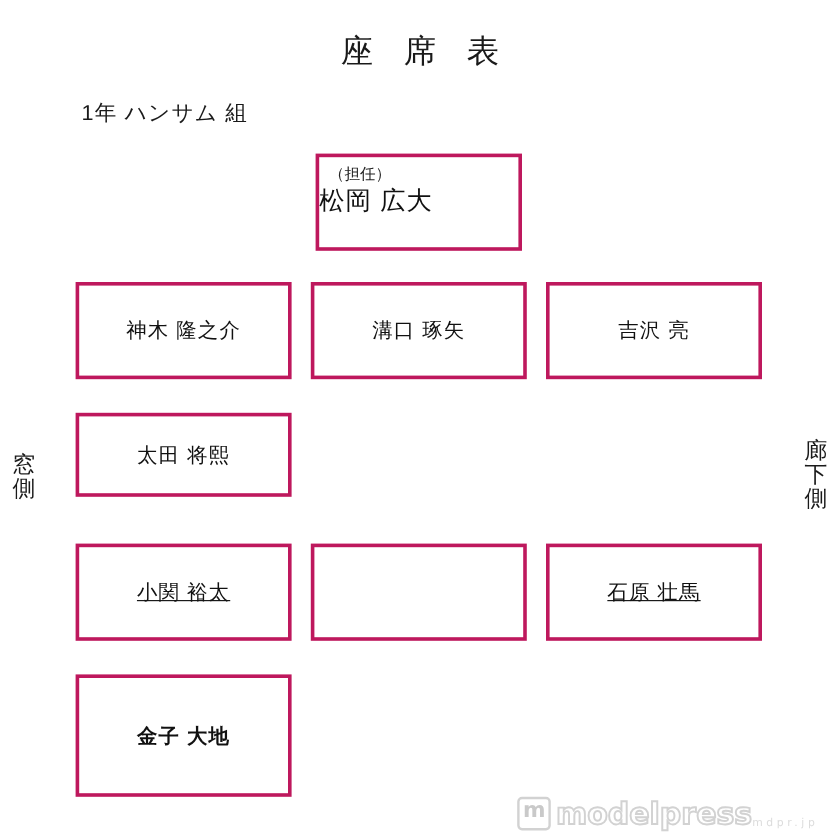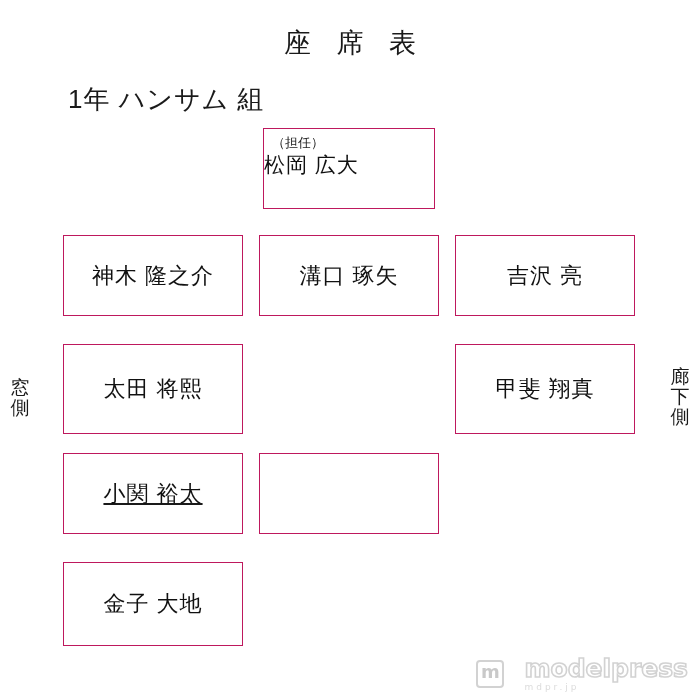--- a/index.html
+++ b/index.html
@@ -34,21 +34,21 @@
     color: #1a1a1a;
     font-weight: 400;
     line-height: 1.2;
   }
 
   
   .class-label {
     position: absolute;
     top: 82px;
     left: 68px;
-    font-size: 26px;
+    font-size: 18px;
     letter-spacing: 1px;
     color: #1a1a1a;
     white-space: nowrap;
   }
 
   
   .side-label {
     position: absolute;
     font-size: 19px;
     line-height: 1.05;
@@ -66,28 +66,28 @@
   }
   .side-right {
     right: 8px;
     top: 367px;
   }
 
   
   .seat {
     position: absolute;
     box-sizing: border-box;
-    border: 1px solid #be185d;
+    border: 3px solid #be185d;
     background: #ffffff;
     display: flex;
     align-items: center;
     justify-content: center;
   }
   .seat .name {
-    font-size: 22px;
+    font-size: 17px;
     letter-spacing: 1px;
     color: #111111;
     white-space: nowrap;
     text-align: center;
   }
 
   
   .seat-teacher {
     left: 263px;
     top: 128px;
@@ -112,23 +112,23 @@
     text-align: left;
     font-size: 21px;
   }
 
   
   .col-0 { left: 63px;  width: 180px; }
   .col-1 { left: 259px; width: 180px; }
   .col-2 { left: 455px; width: 180px; }
   
   .row-0 { top: 235px; height: 81px; }
-  .row-1 { top: 344px; height: 90px; }
+  .row-1 { top: 344px; height: 70px; }
   .row-2 { top: 453px; height: 81px; text-decoration: underline; }
-  .row-3 { top: 562px; height: 84px; }
+  .row-3 { top: 562px; height: 102px; font-weight: bold; }
 
   
   .watermark {
     position: absolute;
     right: 12px;
     bottom: 8px;
     display: flex;
     align-items: center;
     gap: 4px;
     opacity: 1;
@@ -142,23 +142,23 @@
     border-radius: 4px;
     color: #c9c9c9;
     font-size: 18px;
     font-weight: 700;
     line-height: 20px;
     text-align: center;
     font-family: "DejaVu Sans", sans-serif;
   }
   .wm-text-wrap {
     display: flex;
-    flex-direction: column;
+    flex-direction: row;
+    align-items: flex-end;
     line-height: 1;
-    margin-left: 16px;
   }
   .wm-text {
     font-size: 25px;
     font-weight: 700;
     color: #ffffff;
     -webkit-text-stroke: 1.6px #d2d2d2;
     letter-spacing: 0px;
     font-family: "DejaVu Sans", sans-serif;
   }
   .wm-sub {
@@ -201,29 +201,29 @@
   <div class="seat col-1 row-0">
     <div class="name">溝口 琢矢</div>
   </div>
   <div class="seat col-2 row-0">
     <div class="name">吉沢 亮</div>
   </div>
 
   <div class="seat col-0 row-1">
     <div class="name">太田 将熙</div>
   </div>
-  <div class="seat col-2 row-1">
-    <div class="name">甲斐 翔真</div>
-  </div>
 
   <div class="seat col-0 row-2">
     <div class="name">小関 裕太</div>
   </div>
   <div class="seat col-1 row-2">
     <div class="name"></div>
+  </div>
+  <div class="seat col-2 row-2">
+    <div class="name">石原 壮馬</div>
   </div>
 
   <div class="seat col-0 row-3">
     <div class="name">金子 大地</div>
   </div>
 
   <div class="watermark">
     <div class="wm-badge">m</div>
     <div class="wm-text-wrap">
       <div class="wm-text">modelpress</div>

